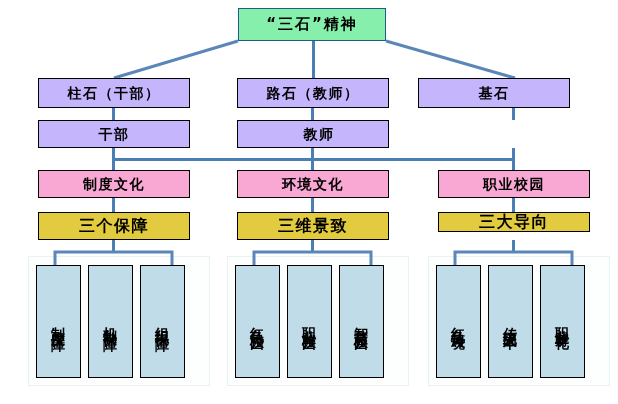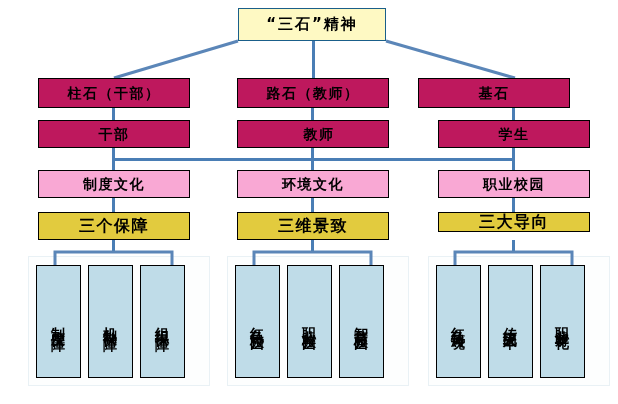--- a/index.html
+++ b/index.html
@@ -25,28 +25,28 @@
     justify-content: center;
     color: #000000;
     font-weight: bold;
     letter-spacing: 1px;
     line-height: 1.05;
     text-align: center;
     z-index: 3;
   }
   
   .box-root {
-    background: #fef9c3;
+    background: #86efac;
     border: 1px solid #1a5f8a;
     font-size: 15px;
     letter-spacing: 2px;
   }
   
   .box-yellow {
-    background: #be185d;
+    background: #c4b5fd;
     border: 1px solid #000000;
     font-size: 14px;
     letter-spacing: 1.5px;
   }
   
   .box-green {
     background: #f9a8d4;
     border: 1px solid #000000;
     font-size: 14px;
     letter-spacing: 1.5px;
@@ -191,23 +191,20 @@
     <span class="vtext">职业校园</span>
   </div>
   <div class="box-leaf" style="left:339px; top:265px; width:45px; height:113px;">
     <span class="vtext">智慧校园</span>
   </div>
 
   <div class="box box-yellow" style="left:418px; top:78px; width:152px; height:30px;">
     <span>基石</span>
   </div>
   <div class="conn conn-v" style="left:512px; top:108px; width:3px; height:12px;"></div>
-  <div class="box box-yellow" style="left:438px; top:120px; width:152px; height:28px;">
-    <span>学生</span>
-  </div>
 
   <div class="box box-green" style="left:438px; top:170px; width:152px; height:28px;">
     <span>职业校园</span>
   </div>
   <div class="conn conn-v" style="left:512px; top:198px; width:3px; height:14px;"></div>
   <div class="box box-gold" style="left:438px; top:212px; width:152px; height:20px;">
     <span>三大导向</span>
   </div>
 
   <div class="conn conn-v" style="left:512px; top:240px; width:3px; height:12px;"></div>

